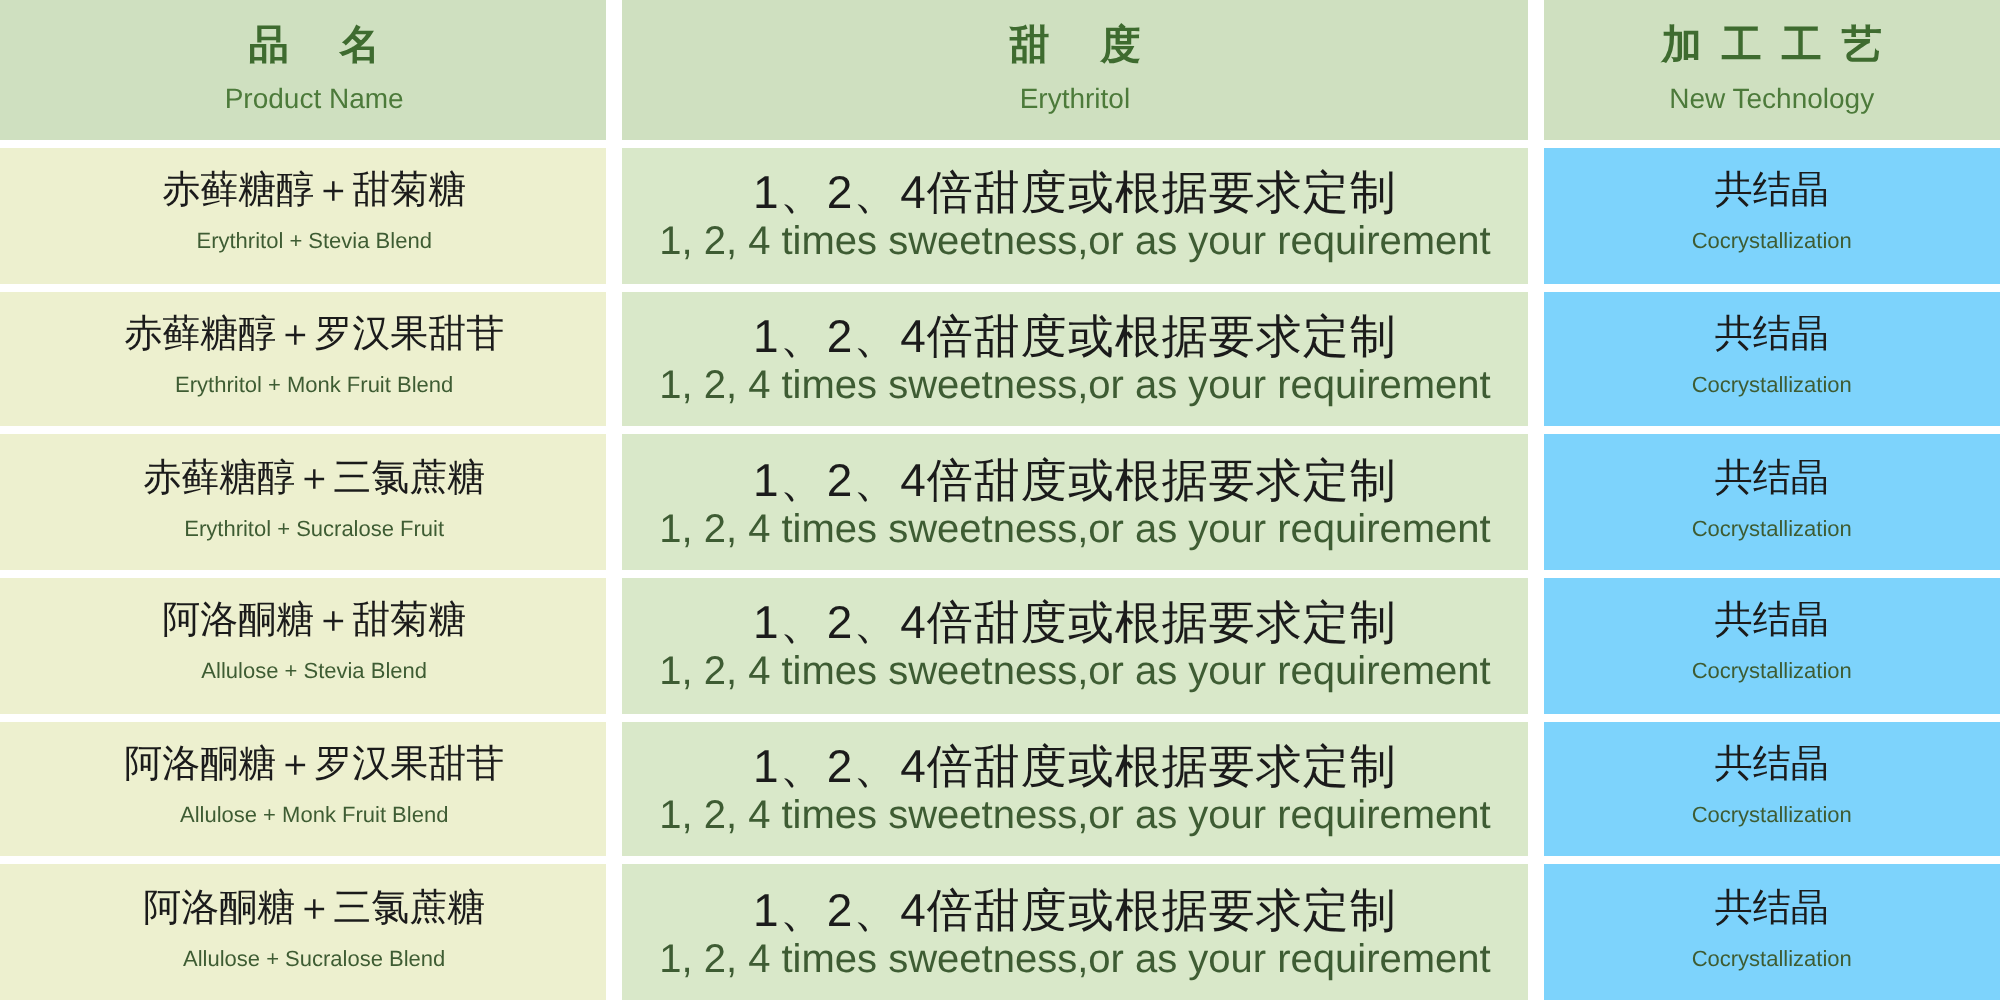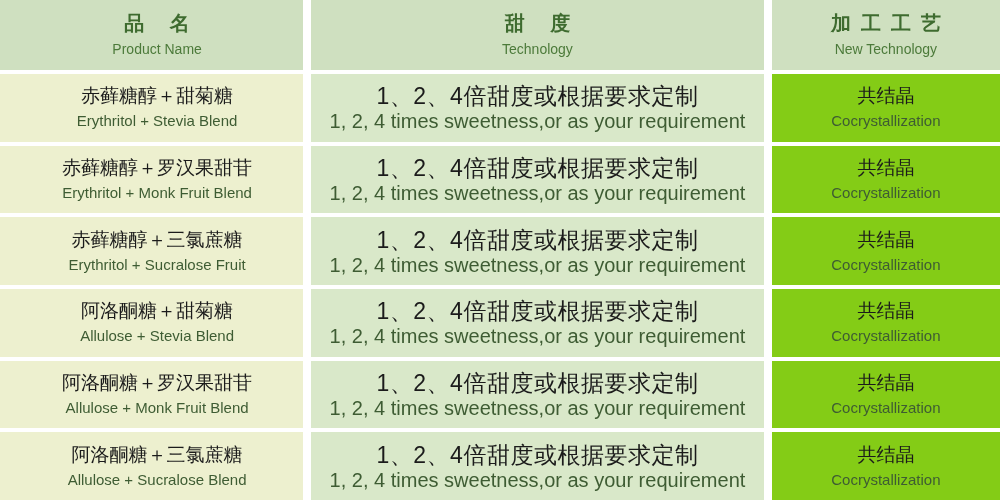--- a/index.html
+++ b/index.html
@@ -75,32 +75,32 @@
   }
 
   
   .body-row .col-name {
     background: #edf0cf;
   }
   .body-row .col-sweet {
     background: #d9e8c9;
   }
   .body-row .col-tech {
-    background: #84cc16;
+    background: #7dd3fc;
   }
 
   .cell-cn {
     color: #1b1b1b;
     font-size: 19px;
     line-height: 26px;
     white-space: nowrap;
   }
   .cell-en {
     color: #3e5c33;
-    font-size: 15px;
+    font-size: 11px;
     line-height: 22px;
     white-space: nowrap;
     margin-top: 1px;
   }
   .col-sweet .cell-cn {
     font-size: 23px;
     letter-spacing: 0.5px;
   }
   .col-sweet .cell-en {
     font-size: 20px;
@@ -112,21 +112,21 @@
 <div class="table">
 
   <div class="row header-row">
     <div class="cell col-name">
       <div class="hdr-cn">品  名</div>
       <div class="hdr-en">Product Name</div>
     </div>
     <div class="gap"></div>
     <div class="cell col-sweet">
       <div class="hdr-cn">甜  度</div>
-      <div class="hdr-en">Technology</div>
+      <div class="hdr-en">Erythritol</div>
     </div>
     <div class="gap"></div>
     <div class="cell col-tech">
       <div class="hdr-cn">加工工艺</div>
       <div class="hdr-en">New Technology</div>
     </div>
   </div>
   <div class="gapv"></div>
 
   <div class="row body-row">

